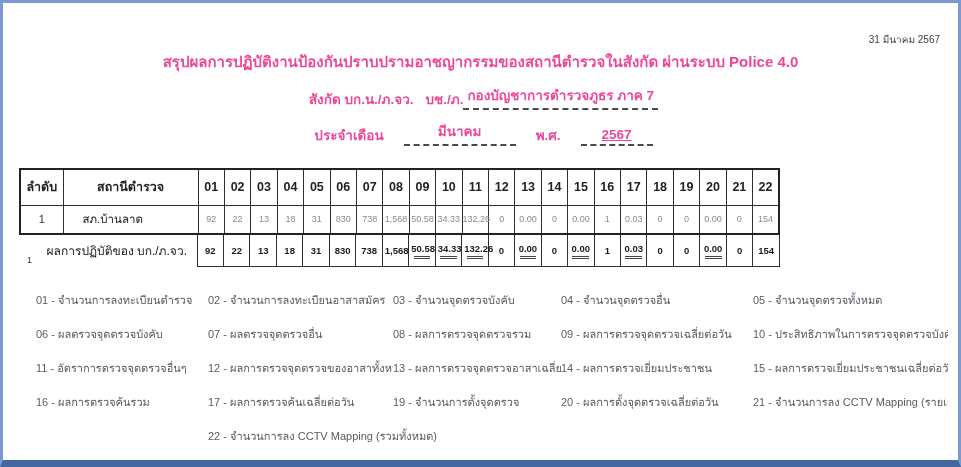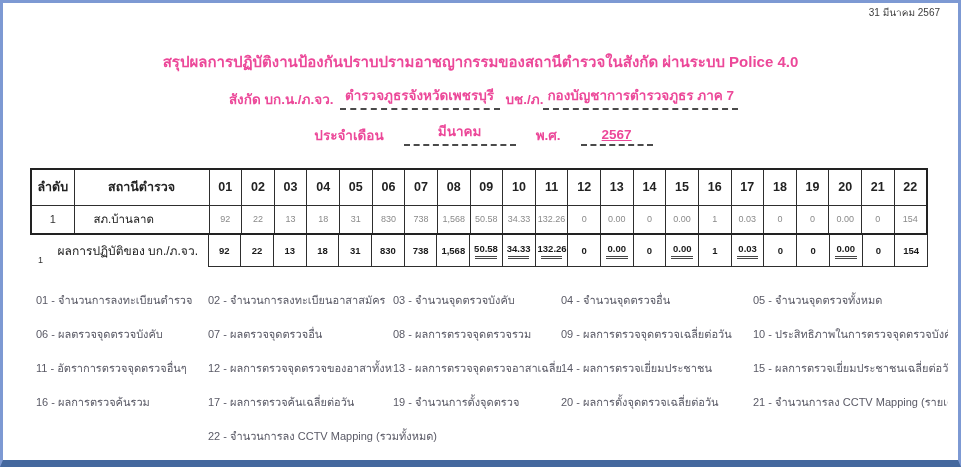--- a/index.html
+++ b/index.html
@@ -9,40 +9,40 @@
   .frame {
     position: relative;
     width: 961px; height: 467px;
     background: #fff;
     border: 3px solid var(--frame-border, #7d99d3);
     border-bottom: 7px solid var(--frame-bottom, #44689e);
     overflow: hidden;
   }
 
   .report-date {
-    position: absolute; top: 2px; right: 18px;
+    position: absolute; top: 29px; right: 18px;
     font-size: 10px; color: #3c3c3c;
   }
 
   .title-block { text-align: center; margin-top: 47px; color: #ec4899; }
   .report-title { font-size: 15px; font-weight: bold; }
   .sub-line { margin-top: 10px; font-size: 13.5px; font-weight: bold;
               display: flex; justify-content: center; align-items: flex-end; }
   .sub-line .lbl { margin: 0 6px; }
   .blank {
     display: inline-block; text-align: center;
     border-bottom: 2px dashed #4a4a4a; padding: 0 4px 2px 4px;
   }
   .blank.w-affil { min-width: 160px; }
   .blank.w-bureau { min-width: 190px; margin-left: 0; }
   .blank.w-month { min-width: 112px; margin: 0 14px; }
   .blank.w-year { min-width: 72px; margin-left: 14px; text-decoration: underline; }
 
   table { border-collapse: collapse; table-layout: fixed; }
-  .main-table, .summary-table { width: 898px; margin-left: 27px; }
+  .main-table, .summary-table { width: 761px; margin-left: 16px; }
   .main-table { margin-top: 22px; border: 2px solid #222; }
   .main-table th, .main-table td { border: 1px solid var(--table-border, #2e2e2e); }
   .main-table th {
     height: 36px; font-size: 12.5px; font-weight: bold; color: #222;
     text-align: center; vertical-align: middle;
   }
   .main-table td { height: 29px; vertical-align: middle; }
   .seq-cell { text-align: center; font-size: 11px; color: #333; }
   .station-cell { text-align: left; padding-left: 19px; font-size: 11.5px; color: #222; }
   .main-table td.val { text-align: center; font-size: 9px; color: var(--muted-val, #8a8a8a); }
@@ -76,21 +76,20 @@
 
 <div class="frame">
 
   <div class="report-date">31 มีนาคม 2567</div>
 
   <div class="title-block">
     <div class="report-title">สรุปผลการปฏิบัติงานป้องกันปราบปรามอาชญากรรมของสถานีตำรวจในสังกัด ผ่านระบบ Police 4.0</div>
 
     <div class="sub-line">
       <span class="lbl">สังกัด บก.น./ภ.จว.</span>
-      <span class="blank w-affil">ตำรวจภูธรจังหวัดเพชรบุรี</span>
       <span class="lbl" style="margin-right:0;">บช./ภ.</span>
       <span class="blank w-bureau">กองบัญชาการตำรวจภูธร ภาค 7</span>
     </div>
 
     <div class="sub-line">
       <span class="lbl">ประจำเดือน</span>
       <span class="blank w-month">มีนาคม</span>
       <span class="lbl">พ.ศ.</span>
       <span class="blank w-year">2567</span>
     </div>

